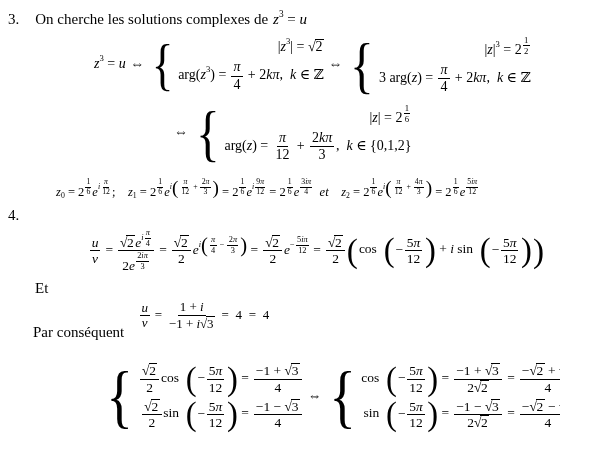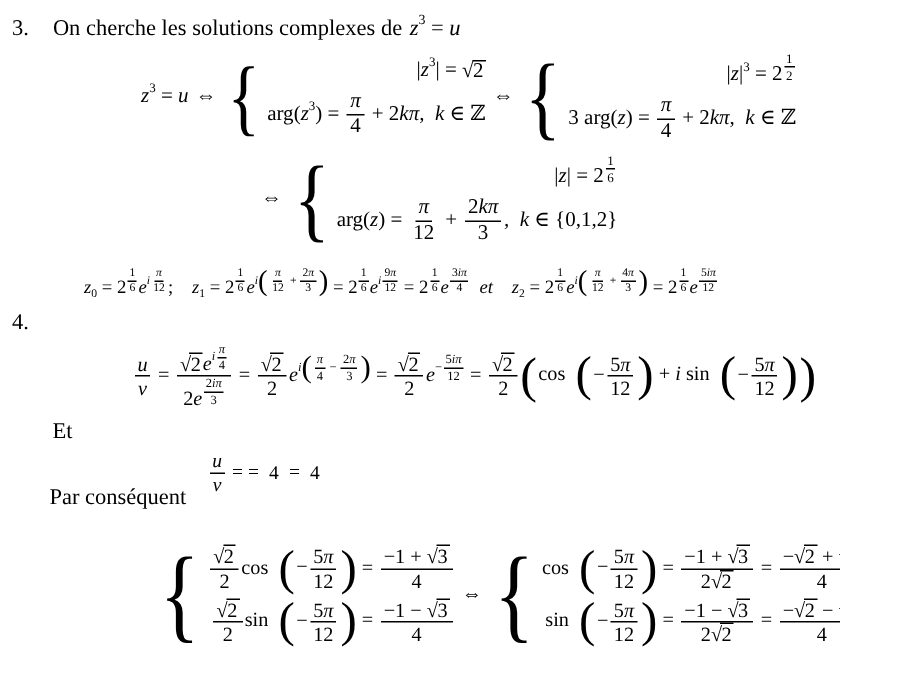--- a/index.html
+++ b/index.html
@@ -205,21 +205,24 @@
             <span class="fence" style="font-size: 32.6719px;">)</span>
           </span></span>
         <span class="fence" style="font-size: 33.3253px;">)</span>
       </span></div>
 
   <div class="line l-et">Et</div>
 
   <div class="line l-eq5"><span class="mf">
         <span class="n"><span class="it">u</span></span>
         <span class="d"><span class="it">v</span></span>
-      </span><span class="rm"> = </span><span class="rm"> = </span><span class="mf">
+      </span><span class="rm"> = </span><span class="mf">
+        <span class="n"><span class="rm">1 + </span><span class="it">i</span></span>
+        <span class="d"><span class="rm">−1 + </span><span class="it">i</span><span class="mq"><span class="r">√</span><span class="c"><span class="rm">3</span></span></span></span>
+      </span><span class="rm"> = </span><span class="mf">
         <span class="d"><span class="rm">4</span></span>
       </span><span class="rm"> = </span><span class="mf">
         <span class="d"><span class="rm">4</span></span>
       </span></div>
 
   <div class="line l-pc">Par conséquent</div>
 
   <div class="line l-eq6"><span class="sys">
         <span class="fence brace" style="font-size: 69.7106px;">{</span>
         <span class="body">

